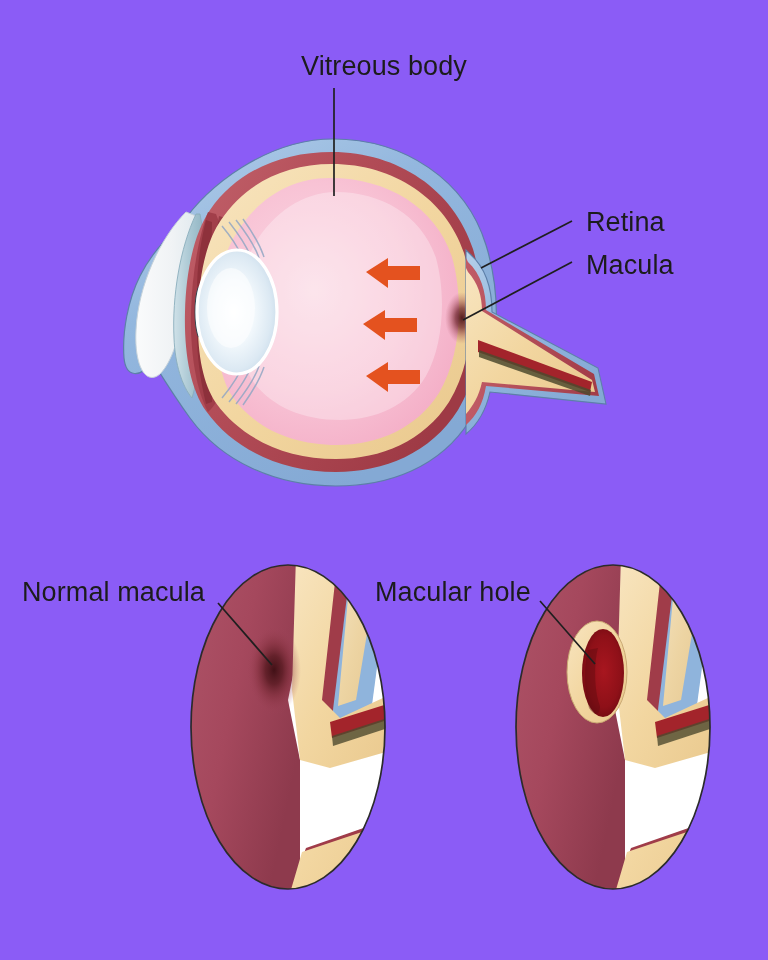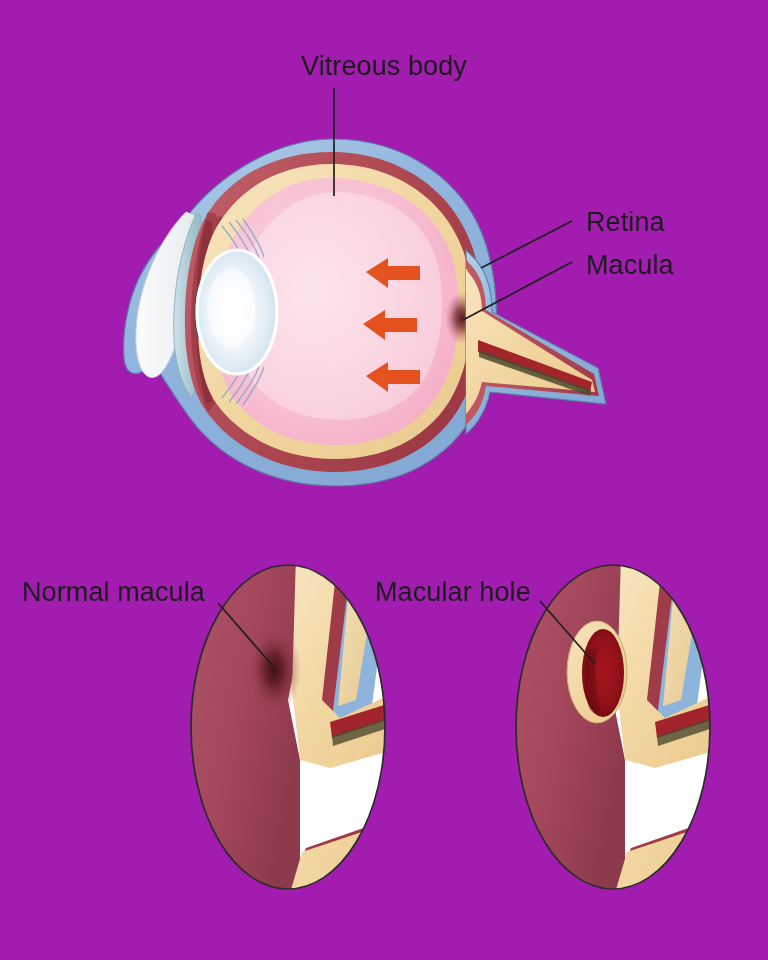--- a/index.html
+++ b/index.html
@@ -11,21 +11,21 @@
   body {
     width: 768px;
     height: 960px;
     overflow: hidden;
     font-family: "Liberation Sans", sans-serif;
   }
   #figure-root {
     position: relative;
     width: 768px;
     height: 960px;
-    background: #a21caf;
+    background: #8b5cf6;
   }
   svg.diagram {
     display: block;
     width: 768px;
     height: 960px;
   }
   .label-text {
     font-family: "Liberation Sans", sans-serif;
     font-size: 27px;
     fill: #1c1c1c;

